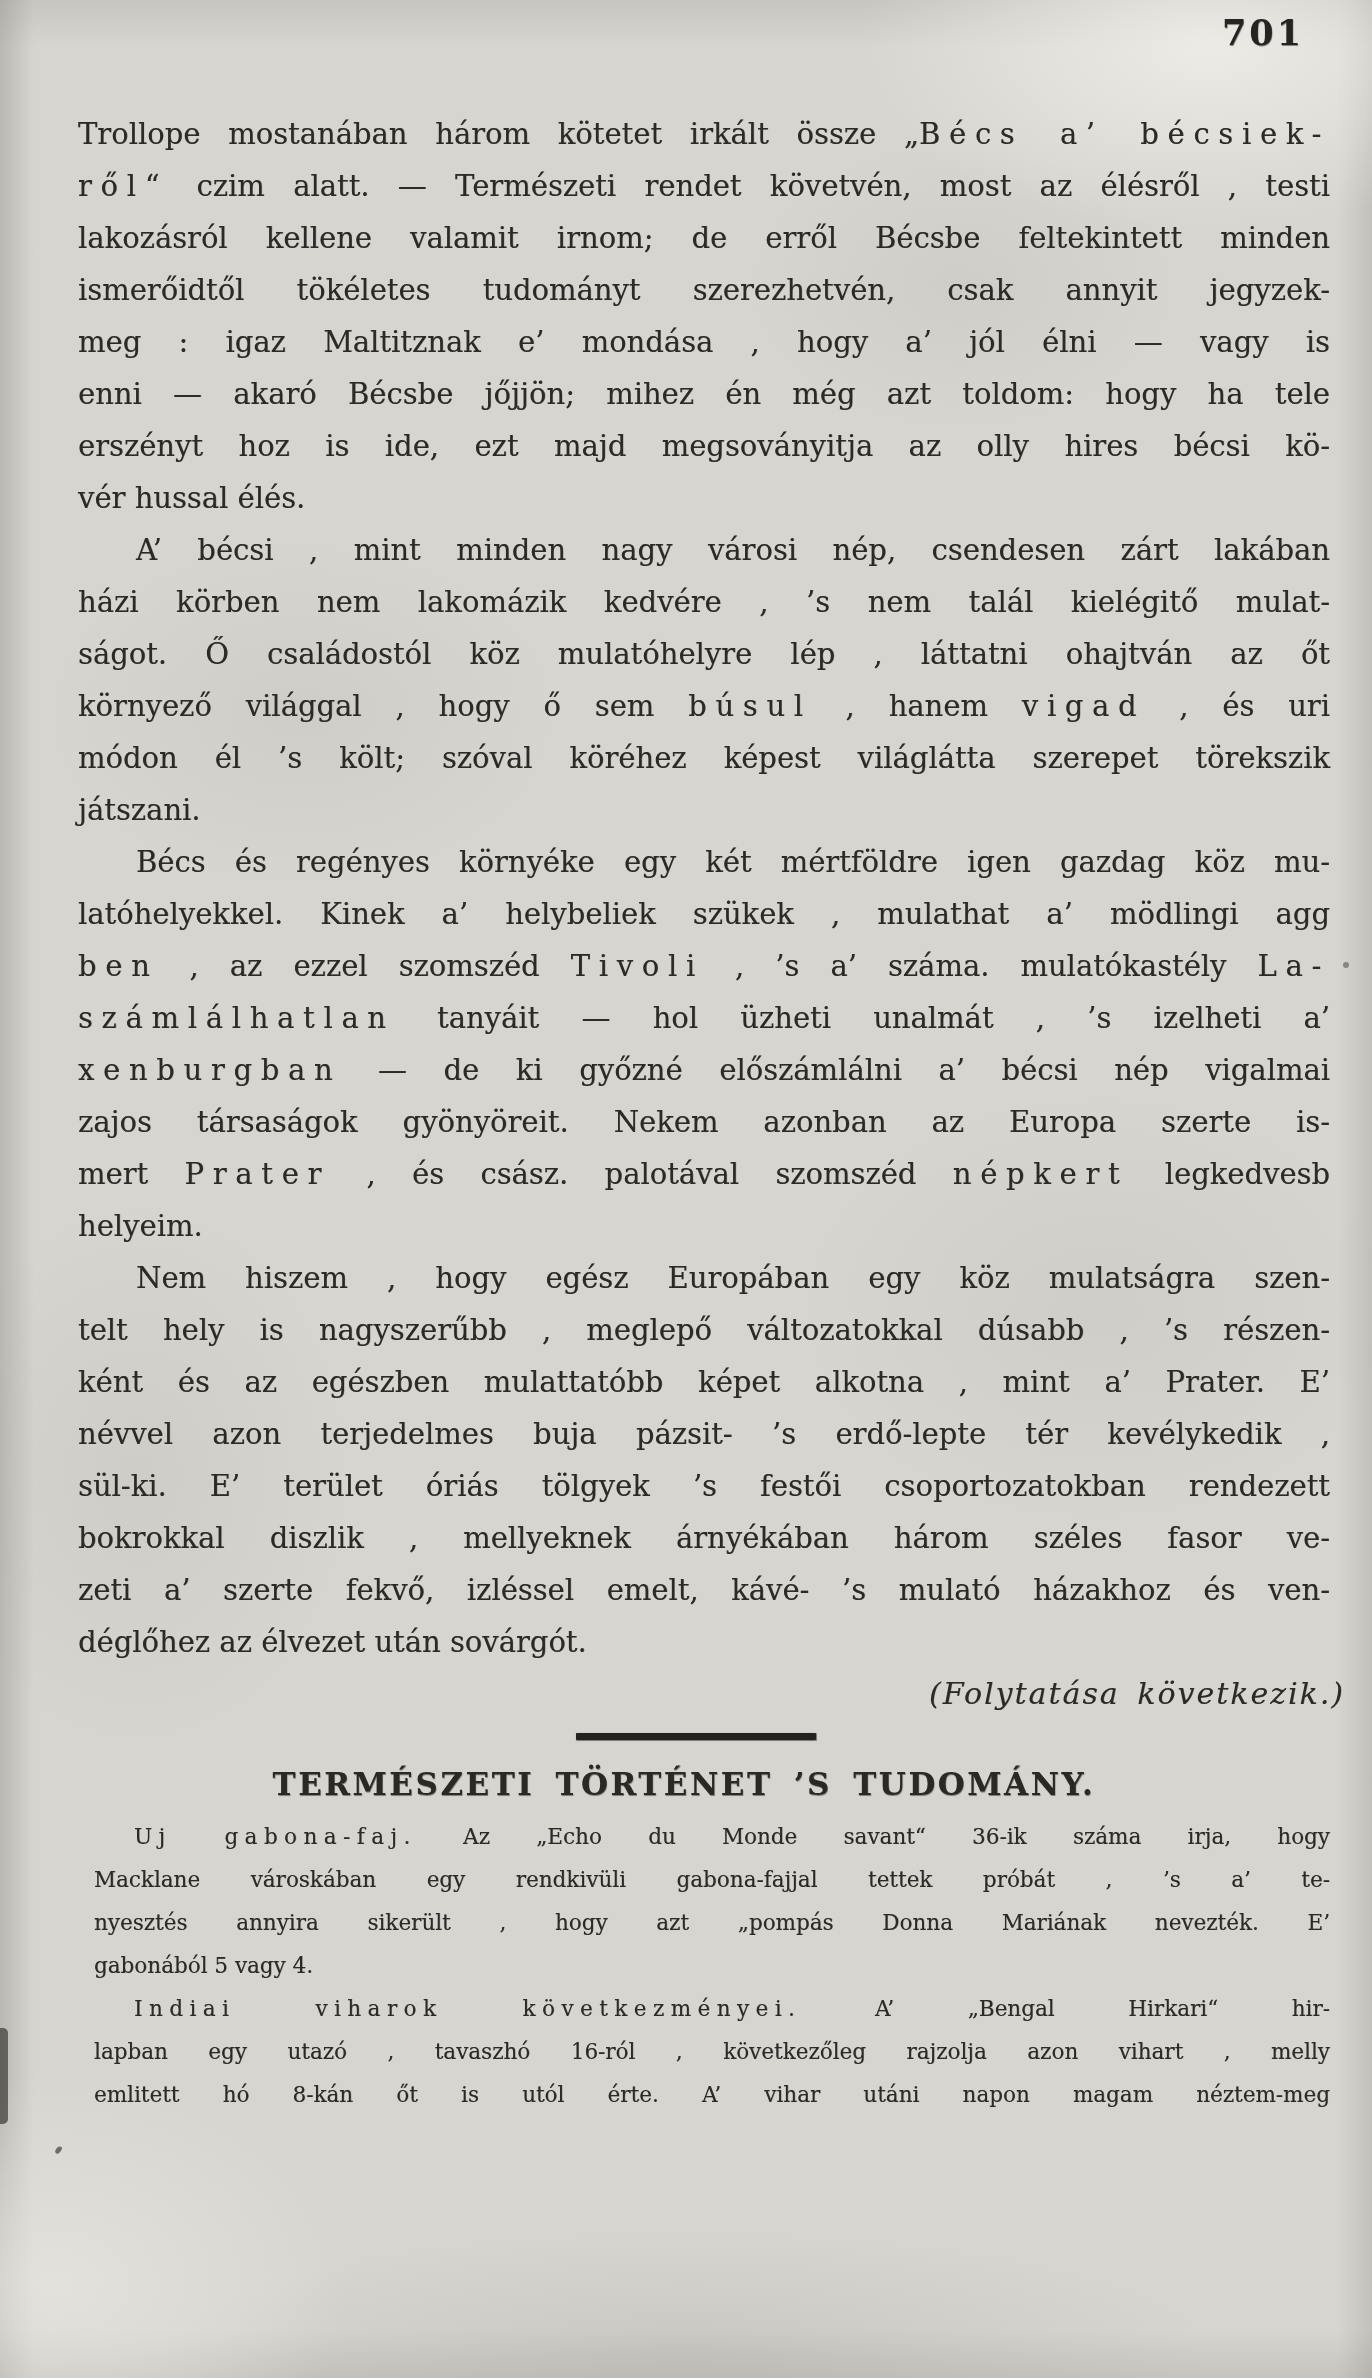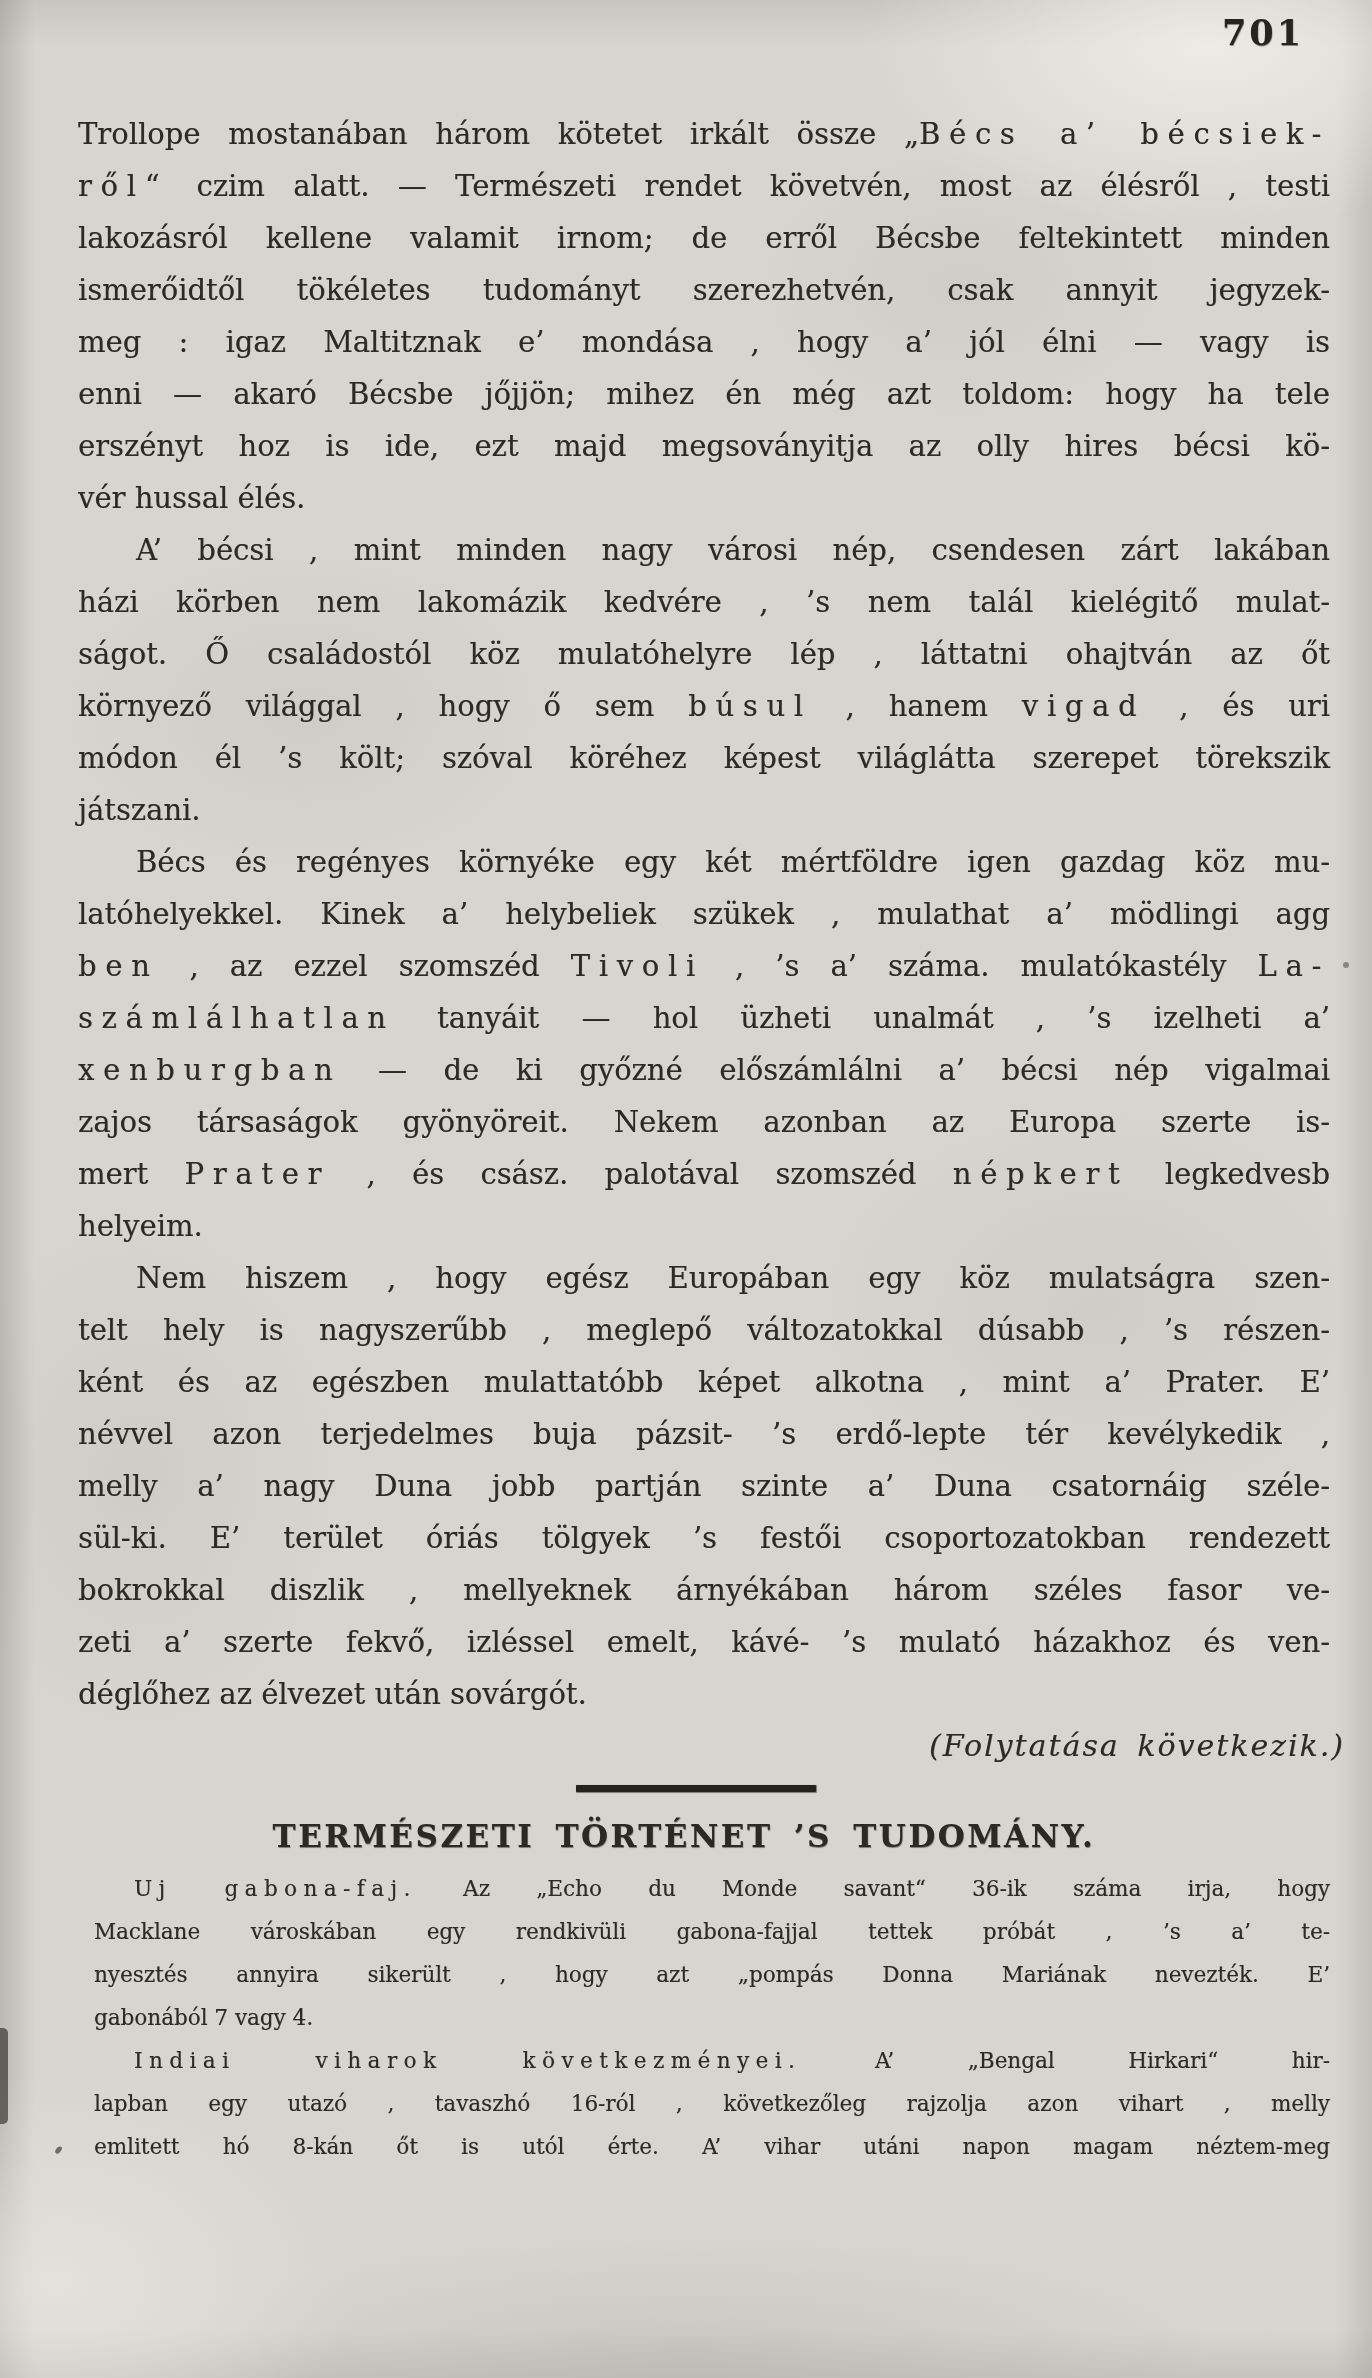--- a/index.html
+++ b/index.html
@@ -122,38 +122,37 @@
         <div class="line"><span class="sp">ben</span><span> , az ezzel szomszéd </span><span class="sp">Tivoli</span><span> , ’s a’ száma. mulatókastély </span><span class="sp">La-</span></div>
         <div class="line"><span class="sp">számlálhatlan</span><span> tanyáit — hol üzheti unalmát , ’s izelheti a’</span></div>
         <div class="line"><span class="sp">xenburgban</span><span> — de ki győzné előszámlálni a’ bécsi nép vigalmai</span></div>
         <div class="line"><span>zajos társaságok gyönyöreit. Nekem azonban az Europa szerte is-</span></div>
         <div class="line"><span>mert </span><span class="sp">Prater</span><span> , és csász. palotával szomszéd </span><span class="sp">népkert</span><span> legkedvesb</span></div>
         <div class="line short"><span>helyeim.</span></div>
         <div class="line ind"><span>Nem hiszem , hogy egész Europában egy köz mulatságra szen-</span></div>
         <div class="line"><span>telt hely is nagyszerűbb , meglepő változatokkal dúsabb , ’s részen-</span></div>
         <div class="line"><span>ként és az egészben mulattatóbb képet alkotna , mint a’ Prater. E’</span></div>
         <div class="line"><span>névvel azon terjedelmes buja pázsit- ’s erdő-lepte tér kevélykedik ,</span></div>
-        <div class="line"><span>melly a’ nagy Duna jobb partján szinte a’ Duna csatornáig széle-</span></div>
         <div class="line"><span>sül-ki. E’ terület óriás tölgyek ’s festői csoportozatokban rendezett</span></div>
         <div class="line"><span>bokrokkal diszlik , mellyeknek árnyékában három széles fasor ve-</span></div>
         <div class="line"><span>zeti a’ szerte fekvő, izléssel emelt, kávé- ’s mulató házakhoz és ven-</span></div>
         <div class="line short"><span>déglőhez az élvezet után sovárgót.</span></div>
       </div>
 
     <div class="continuation">(Folytatása következik.)</div>
 
     <div class="divider"></div>
 
     <div class="sci-heading">TERMÉSZETI TÖRTÉNET ’S TUDOMÁNY.</div>
 
     <div id="science-lines" class="sci-col">
         <div class="line ind"><span class="sp">Uj gabona-faj.</span><span> Az „Echo du Monde savant“ 36-ik száma irja, hogy</span></div>
         <div class="line"><span>Macklane városkában egy rendkivüli gabona-fajjal tettek próbát , ’s a’ te-</span></div>
         <div class="line"><span>nyesztés annyira sikerült , hogy azt „pompás Donna Mariának nevezték. E’</span></div>
-        <div class="line short"><span>gabonából 7 vagy 4.</span></div>
+        <div class="line short"><span>gabonából 5 vagy 4.</span></div>
         <div class="line ind"><span class="sp">Indiai viharok következményei.</span><span> A’ „Bengal Hirkari“ hir-</span></div>
         <div class="line"><span>lapban egy utazó , tavaszhó 16-ról , következőleg rajzolja azon vihart , melly</span></div>
         <div class="line"><span>emlitett hó 8-kán őt is utól érte. A’ vihar utáni napon magam néztem-meg</span></div>
       </div>
   </div>
 
   <div class="edge-mark"></div>
   <div class="speck-1"></div>
   <div class="speck-2"></div>
 </div>

